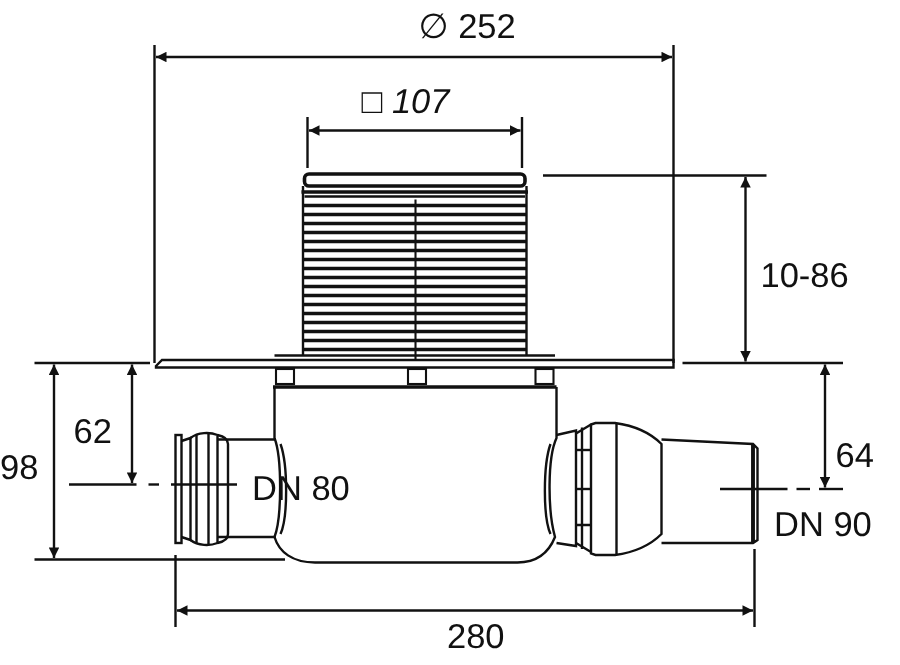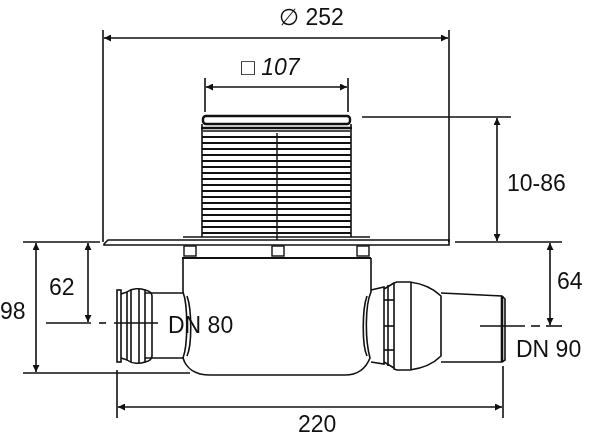--- a/index.html
+++ b/index.html
@@ -129,16 +129,16 @@
       <line x1="502" y1="296" x2="502" y2="362" stroke-width="2.6"></line>
     </g>
   </g>
 </svg>
 
 <div class="lbl" style="left:239px; top:6px;margin-left:40px;">∅ 252</div>
 <div class="lbl" style="left:241px; top:56px;font-style:italic;">□ 107</div>
 <div class="lbl" style="left:507px; top:172px;">10-86</div>
 <div class="lbl" style="left:0px; top:300px;">98</div>
 <div class="lbl" style="left:49px; top:276px;">62</div>
-<div class="lbl" style="left:557px; top:270px;">64</div>
-<div class="lbl" style="left:298px; top:413px;">220</div>
+<div class="lbl" style="left:557px; top:292px;">64</div>
+<div class="lbl" style="left:298px; top:413px;">280</div>
 <div class="lbl" style="left:168px; top:314px;">DN 80</div>
 <div class="lbl" style="left:516px; top:338px;">DN 90</div>
 
 </body></html>

